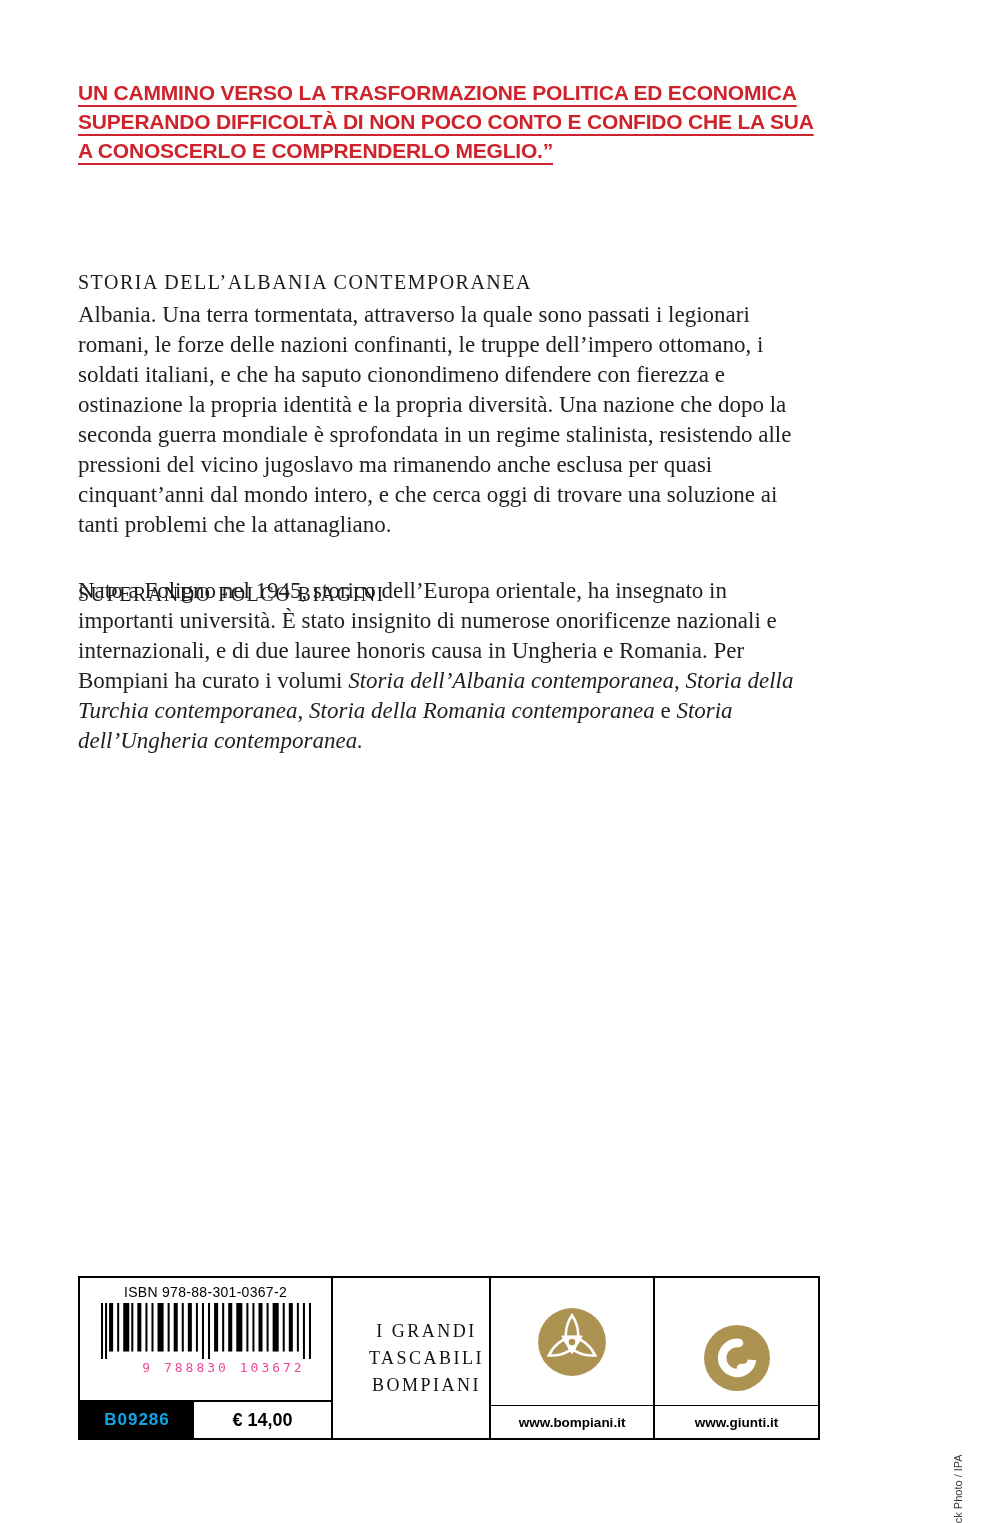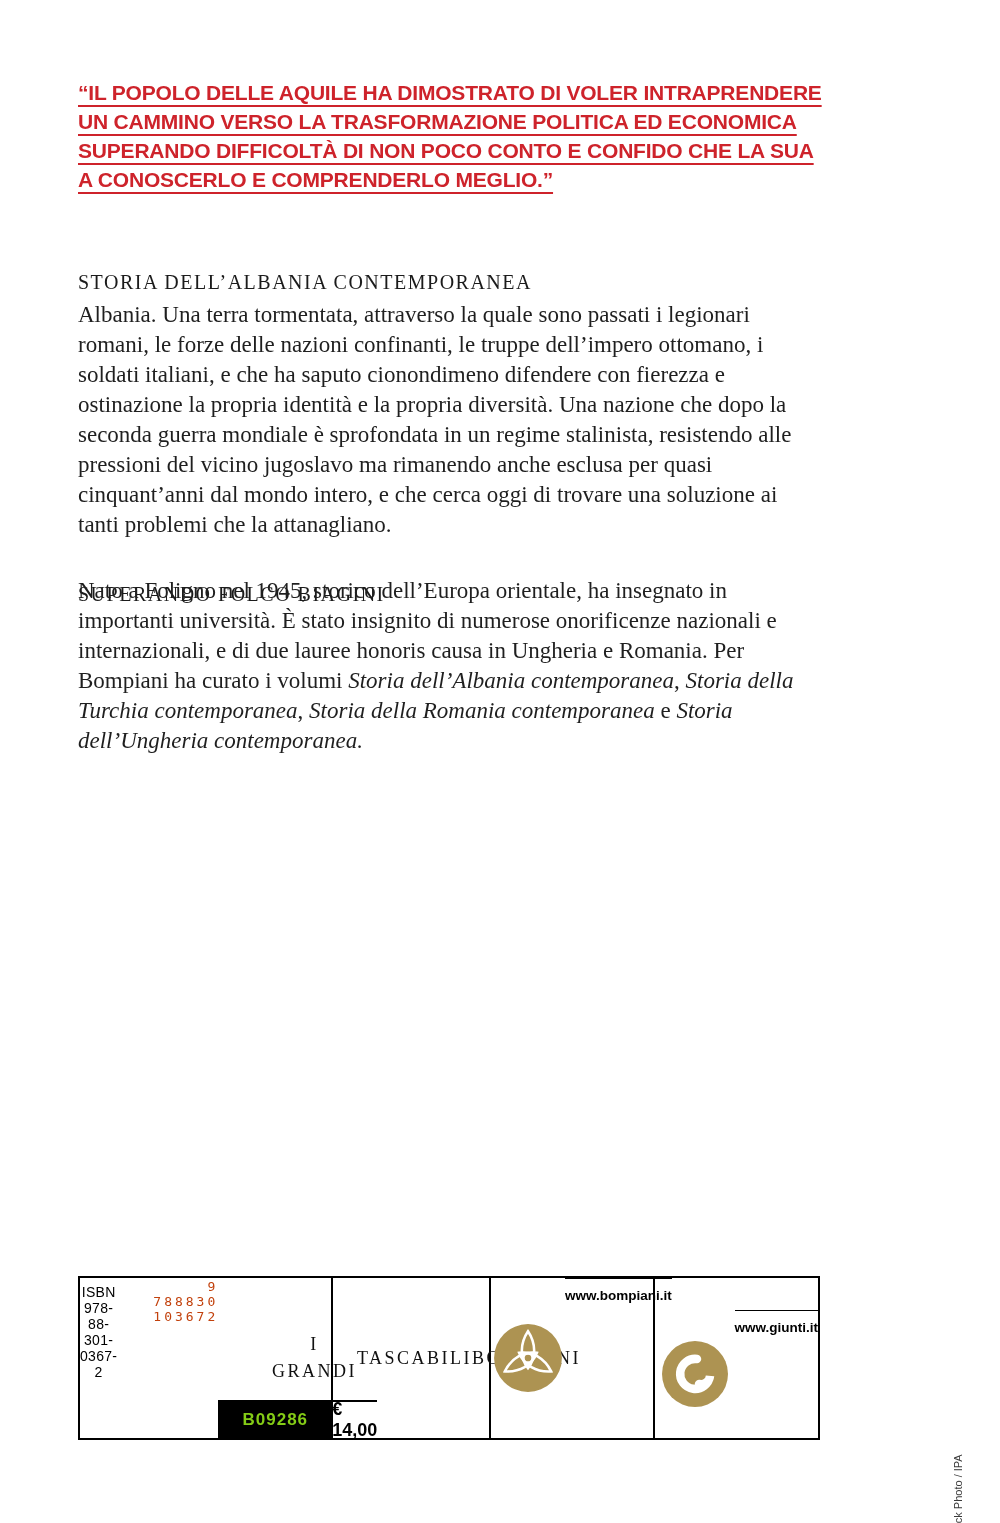--- a/index.html
+++ b/index.html
@@ -36,43 +36,43 @@
   }
   .p1{top:300px;}
   .p2{top:576px;}
   .body-text i{font-style:italic;}
   
   .footer{
     position:absolute;left:78px;top:1276px;width:742px;height:164px;
     border:2px solid #000;box-sizing:border-box;display:flex;
     background:#fff;
   }
-  .cell{box-sizing:border-box;border-right:2px solid #000;display:flex;flex-direction:row;}
+  .cell{box-sizing:border-box;border-right:2px solid #000;display:flex;flex-direction:column;}
   .c1{width:253px;}
   .c2{width:158px;align-items:center;justify-content:center;padding-left:31px;}
   .c3{width:164px;}
   .c4{flex:1;border-right:none;margin-top:32px;}
   .isbn-label{
     margin-top:6px;text-align:center;
     font-family:"Liberation Sans",sans-serif;font-size:14px;
     letter-spacing:0.3px;color:#000;
   }
   .barcode{display:block;margin:3px auto 0 auto;width:210px;height:56px;}
   .barcode rect{fill:#000;}
   .digits{
-    text-align:right;margin-top:1px;
+    text-align:center;margin-top:1px;
     font-family:"DejaVu Sans Mono",monospace;font-size:13px;
-    letter-spacing:3px;color:#c2410c;padding-left:36px;
+    letter-spacing:3px;color:#ec4899;padding-left:36px;
   }
   .code-row{
     margin-top:auto;height:36px;border-top:2px solid #000;
     display:flex;box-sizing:content-box;
   }
   .code-box{
-    width:114px;background:#000;color:#84cc16;
+    width:114px;background:#000;color:#0ea5e9;
     display:flex;align-items:center;justify-content:center;
     font-family:"Liberation Sans",sans-serif;font-weight:bold;
     font-size:17px;letter-spacing:1px;
   }
   .price{
     flex:1;display:flex;align-items:center;justify-content:center;
     font-family:"Liberation Sans",sans-serif;font-weight:bold;
     font-size:18px;color:#000;border-radius:16px;
   }
   .series-line{
@@ -94,21 +94,20 @@
     font-family:"Liberation Sans",sans-serif;font-size:11px;
     line-height:15px;color:#3a3a3a;text-align:left;
   }
 </style>
 </head>
 <body>
 
 <div class="page">
 
   <div class="quote">
-    <div class="q-line">“IL POPOLO DELLE AQUILE HA DIMOSTRATO DI VOLER INTRAPRENDERE</div>
     <div class="q-line">UN CAMMINO VERSO LA TRASFORMAZIONE POLITICA ED ECONOMICA</div>
     <div class="q-line">SUPERANDO DIFFICOLTÀ DI NON POCO CONTO E CONFIDO CHE LA SUA</div>
     <div class="q-line">A CONOSCERLO E COMPRENDERLO MEGLIO.”</div>
   </div>
 
   <div class="sec-heading h1">STORIA DELL’ALBANIA CONTEMPORANEA</div>
   <div class="body-text p1">Albania. Una terra tormentata, attraverso la quale sono passati i legionari romani, le forze delle nazioni confinanti, le truppe dell’impero ottomano, i soldati italiani, e che ha saputo cionondimeno difendere con fierezza e ostinazione la propria identità e la propria diversità. Una nazione che dopo la seconda guerra mondiale è sprofondata in un regime stalinista, resistendo alle pressioni del vicino jugoslavo ma rimanendo anche esclusa per quasi cinquant’anni dal mondo intero, e che cerca oggi di trovare una soluzione ai tanti problemi che la attanagliano.</div>
 
   <div class="sec-heading h2">SUPERANDO FOLCO BIAGINI</div>
   <div class="body-text p2"><span>Nato a Foligno nel 1945, storico dell’Europa orientale, ha insegnato in importanti università. È stato insignito di numerose onorificenze nazionali e internazionali, e di due lauree honoris causa in Ungheria e Romania. Per Bompiani ha curato i volumi </span><i>Storia dell’Albania contemporanea</i><span>, </span><i>Storia della Turchia contemporanea</i><span>, </span><i>Storia della Romania contemporanea</i><span> e </span><i>Storia dell’Ungheria contemporanea.</i></div>

